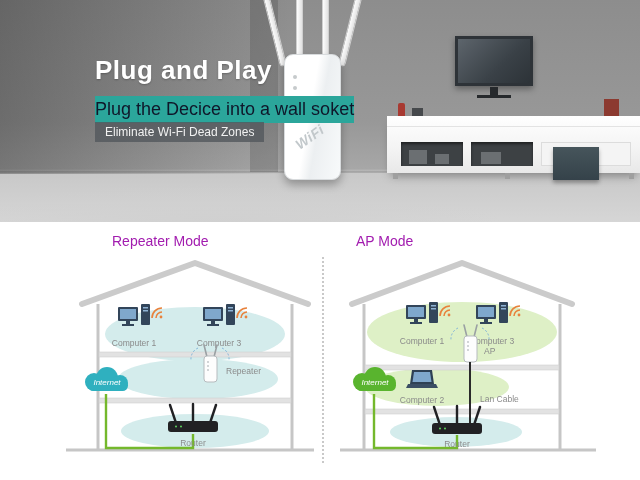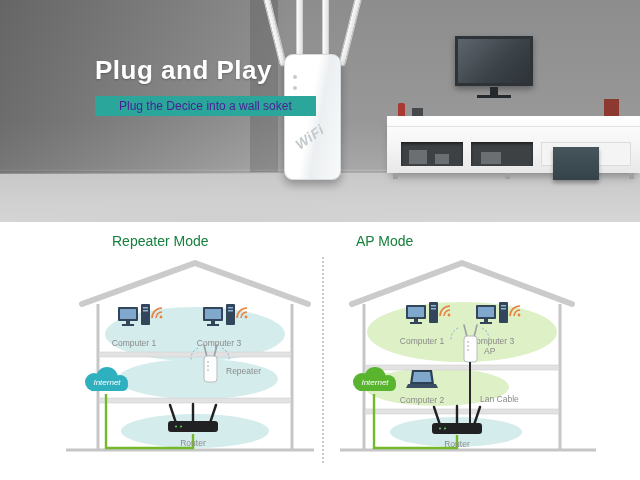--- a/index.html
+++ b/index.html
@@ -50,27 +50,27 @@
               background:linear-gradient(100deg,#ffffff 45%,#eceff1 60%,#f8fafb);
               border:1px solid #d8dbdd; border-radius:9px; box-shadow:0 5px 9px rgba(0,0,0,.28); }
   .dev-leds { position:absolute; left:8px; top:20px; display:flex; flex-direction:column; gap:7px; }
   .led { width:4px; height:4px; border-radius:50%; background:#c6cacc; }
   .dev-wifi { position:absolute; left:9px; top:74px; transform:rotate(-35deg);
               color:#c2c8cb; font-size:14px; font-style:italic; font-weight:bold; letter-spacing:.5px; }
 
   
   .hero-title { position:absolute; left:95px; top:55px; font-size:26px; font-weight:bold; color:#fff;
                 letter-spacing:.5px; text-shadow:0 1px 2px rgba(0,0,0,.25); }
-  .hero-subtitle { position:absolute; left:95px; top:96px; background:#2ba69b; color:#4c1d95;
-                   font-size:12px; padding:3px 24px; }
+  .hero-subtitle { position:absolute; left:95px; top:96px; background:#2ba69b; color:#0f172a;
+                   font-size:18px; padding:3px 0; }
   .hero-tagline { position:absolute; left:95px; top:122px; background:rgba(82,88,93,.8); color:#f1f1f1;
                   font-size:12px; padding:3px 10px; }
 
   
-  .diag-title { position:absolute; font-size:14px; color:#15803d; }
+  .diag-title { position:absolute; font-size:14px; color:#a21caf; }
   .t-left  { left:112px; top:233px; }
   .t-right { left:356px; top:233px; }
   .divider { position:absolute; left:322px; top:257px; height:206px; border-left:2px dotted #c9c9c9; }
   svg.diag { position:absolute; overflow:visible; }
   svg text { font-family:"Liberation Sans", sans-serif; }
   .lbl { font-size:8.5px; fill:#8a8a8a; text-anchor:middle; }
   .lbl-s { font-size:8.5px; fill:#8a8a8a; text-anchor:start; }
   .cloud-lbl { font-size:8px; fill:#ffffff; font-style:italic; text-anchor:middle; }
 </style>
 </head>
@@ -169,20 +169,21 @@
           <div class="led"></div>
           <div class="led"></div>
           <div class="led"></div>
         </div>
         <div class="dev-wifi">WiFi</div>
       </div>
     </div>
 
     <div class="hero-title">Plug and Play</div>
     <div class="hero-subtitle">Plug the Decice into a wall soket</div>
+    <div class="hero-tagline">Eliminate Wi-Fi Dead Zones</div>
   </div>
 
   <div class="diag-title t-left">Repeater Mode</div>
   <div class="diag-title t-right">AP Mode</div>
   <div class="divider"></div>
 
   <svg class="diag" style="left:58px; top:252px;" width="264" height="220" viewBox="0 0 264 220">
     <ellipse cx="137" cy="82" rx="90" ry="27" fill="#d4ecec"></ellipse>
     <ellipse cx="140" cy="127" rx="80" ry="20" fill="#d4ecec"></ellipse>
     <ellipse cx="137" cy="179" rx="74" ry="17" fill="#d4ecec"></ellipse>

